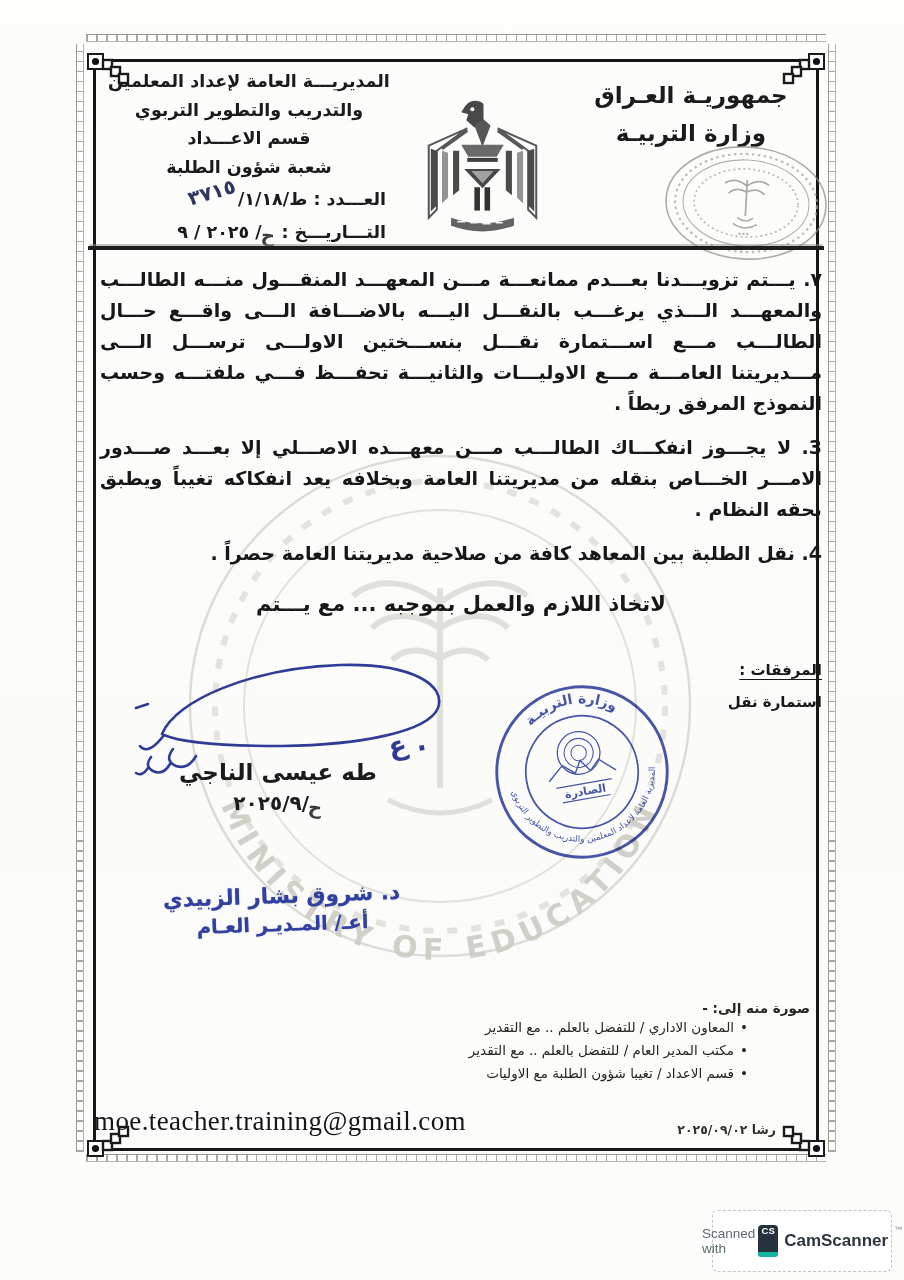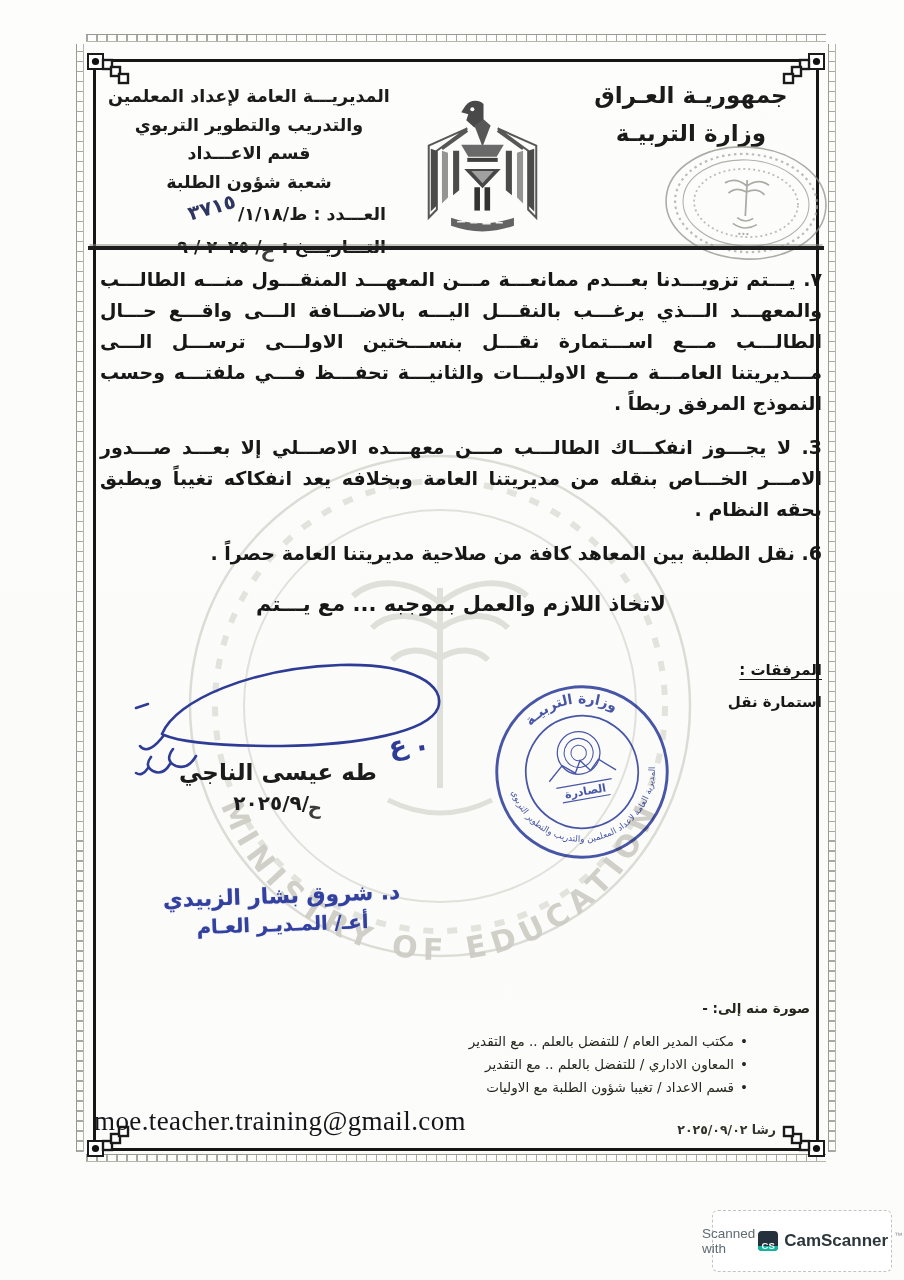--- a/index.html
+++ b/index.html
@@ -28,21 +28,21 @@
   .corner.tr { right:-10px; top:-10px; transform:scaleX(-1); }
   .corner.bl { left:-10px; bottom:-10px; transform:scaleY(-1); }
   .corner.br { right:-10px; bottom:-10px; transform:scale(-1,-1); }
 
   
   .country { position:absolute; top:76px; right:88px; width:250px; text-align:center;
     font-weight:bold; font-size:23px; line-height:38px; letter-spacing:0.5px; }
   .ministry-seal { position:absolute; top:142px; right:72px; width:172px; height:122px;
     opacity:.72; transform:rotate(3deg); }
   .eagle { position:absolute; left:415px; top:98px; width:135px; height:142px; opacity:.92; }
-  .directorate { position:absolute; top:82px; left:98px; width:302px; text-align:center;
+  .directorate { position:absolute; top:67px; left:98px; width:302px; text-align:center;
     font-weight:bold; font-size:17.5px; line-height:28.5px; direction:rtl; }
   .numline { margin-top:3px; text-align:right; padding-right:14px; font-size:17.5px;
     white-space:nowrap; }
   .ltr-run { direction:ltr; unicode-bidi:isolate; display:inline-block; }
   .hand { display:inline-block; font-weight:bold; color:#2e3560; }
   .hand.num37 { transform:rotate(-16deg) translateY(-6px); font-size:20px; letter-spacing:2px; }
   .hand.day { transform:rotate(8deg) translateY(4px); color:#3c3c3c; font-size:19px; }
   .divider { position:absolute; left:88px; top:246px; width:736px; height:4px;
     background:#1d1d1d; box-shadow:0 -3px 0 -1.5px #8b8b84; }
 
@@ -72,40 +72,40 @@
     transform:rotate(-10deg); opacity:.93; mix-blend-mode:multiply; }
   .acting { position:absolute; left:148px; top:880px; width:268px; text-align:center;
     direction:rtl; color:#3240a0; font-weight:bold; transform:rotate(-2deg);
     text-shadow:0 0 1px rgba(50,64,160,.55); }
   .acting-name { font-size:21.5px; line-height:31px; }
   .acting-title { font-size:19.5px; line-height:28px; }
 
   
   .cc { position:absolute; right:94px; top:1000px; direction:rtl; text-align:right;
     font-size:13.5px; color:#26261f; width:480px; }
-  .cc .cc-label { font-weight:bold; margin-bottom:14px; }
+  .cc .cc-label { font-weight:bold; margin-bottom:0; }
   .cc ul { list-style:none; padding-right:62px; }
   .cc li { line-height:23px; position:relative; padding-right:14px; }
   .cc li::before { content:"•"; position:absolute; right:0; top:0; }
 
   
   .email { position:absolute; left:94px; top:1106px; font-family:"Liberation Serif", serif;
     font-size:27px; color:#15151a; letter-spacing:0.4px; }
   .footer-note { position:absolute; right:128px; top:1122px; direction:rtl; font-size:12.5px;
     font-weight:bold; color:#33332c; }
 
   
   .cs-badge { position:absolute; left:712px; top:1210px; width:180px; height:62px;
     background:#fff; border:1.6px dashed #c3c3c3; border-radius:6px;
     display:flex; align-items:center; justify-content:center; gap:3px;
     font-family:"Liberation Sans", sans-serif; }
   .cs-line1 { font-size:13.5px; color:#5d6b70; }
   .cs-row { display:flex; align-items:center; gap:6px; }
-  .cs-icon { width:20px; height:20px; border-radius:4px; background:#25323e; position:relative;
-    display:flex; align-items:flex-end; justify-content:center; overflow:hidden; }
+  .cs-icon { width:20px; height:32px; border-radius:4px; background:#25323e; position:relative;
+    display:flex; align-items:flex-start; justify-content:center; overflow:hidden; }
   .cs-icon span { color:#fff; font-size:9.5px; font-weight:bold; z-index:1; }
   .cs-icon::after { content:""; position:absolute; left:0; bottom:0; width:100%; height:5px;
     background:#13b6a2; }
   .cs-brand { font-size:17px; font-weight:bold; color:#2c363b; }
   .cs-tm { font-size:8px; color:#8a9296; align-self:flex-start; }
 
   svg text { font-family:"DejaVu Sans", sans-serif; }
 </style>
 </head>
 <body>
@@ -219,21 +219,21 @@
     <path d="M292 160 L292 360 M292 175 C260 150 225 150 205 168 M292 175 C324 150 359 150 379 168 M292 200 C265 182 238 186 224 200 M292 200 C319 182 346 186 360 200 M292 230 C272 218 254 222 244 232 M292 230 C312 218 330 222 340 232" fill="none" stroke="#e0e0da" stroke-width="6"></path>
     <path d="M240 372 q52 26 104 0" fill="none" stroke="#e0e0da" stroke-width="5"></path>
     <text font-size="30" letter-spacing="7" fill="#ccccc4" opacity="0.9" font-weight="bold">
       <textPath href="#wmArc" startOffset="50%" text-anchor="middle">MINISTRY OF EDUCATION</textPath>
     </text>
   </svg>
 
   <div class="bodytext">
     <p class="item">٧. يـــتم تزويـــدنا بعـــدم ممانعـــة مـــن المعهـــد المنقـــول منـــه الطالـــب والمعهـــد الـــذي يرغـــب بالنقـــل اليـــه بالاضـــافة الـــى واقـــع حـــال الطالـــب مـــع اســـتمارة نقـــل بنســـختين الاولـــى ترســـل الـــى مـــديريتنا العامـــة مـــع الاوليـــات والثانيـــة تحفـــظ فـــي ملفتـــه وحسب النموذج المرفق ربطاً .</p>
     <p class="item">3. لا يجـــوز انفكـــاك الطالـــب مـــن معهـــده الاصـــلي إلا بعـــد صـــدور الامـــر الخـــاص بنقله من مديريتنا العامة وبخلافه يعد انفكاكه تغيباً ويطبق بحقه النظام .</p>
-    <p class="item">6. نقل الطلبة بين المعاهد كافة من صلاحية مديريتنا العامة حصراً .</p>
+    <p class="item">4. نقل الطلبة بين المعاهد كافة من صلاحية مديريتنا العامة حصراً .</p>
     <p class="closing">لاتخاذ اللازم والعمل بموجبه ... مع يـــتم</p>
     <div class="attach">
       <div class="lbl">المرفقات :</div>
       <div class="itm">استمارة نقل</div>
     </div>
   </div>
 
   <svg class="sig-ink" viewBox="0 0 336 156">
     <g fill="none" stroke="#2e3c96" stroke-width="2.6" stroke-linecap="round">
       <path d="M30 96 C44 62 120 30 208 27 C282 25 314 48 306 70 C296 94 228 107 150 108 C92 108 48 104 32 97 C24 108 14 116 8 108"></path>
@@ -276,22 +276,22 @@
   </svg>
 
   <div class="acting">
     <div class="acting-name">د. شروق بشار الزبيدي</div>
     <div class="acting-title">أعـ/ المـديـر العـام</div>
   </div>
 
   <div class="cc">
     <div class="cc-label">صورة منه إلى: -</div>
     <ul>
+      <li>المعاون الاداري / للتفضل بالعلم .. مع التقدير</li>
       <li>مكتب المدير العام / للتفضل بالعلم .. مع التقدير</li>
-      <li>المعاون الاداري / للتفضل بالعلم .. مع التقدير</li>
       <li>قسم الاعداد / تغيبا شؤون الطلبة مع الاوليات</li>
     </ul>
   </div>
 
   <div class="email">moe.teacher.training@gmail.com</div>
   <div class="footer-note">رشا  ٢٠٢٥/٠٩/٠٢</div>
 
   <div class="cs-badge">
     <div class="cs-line1">Scanned with</div>
     <div class="cs-row">

